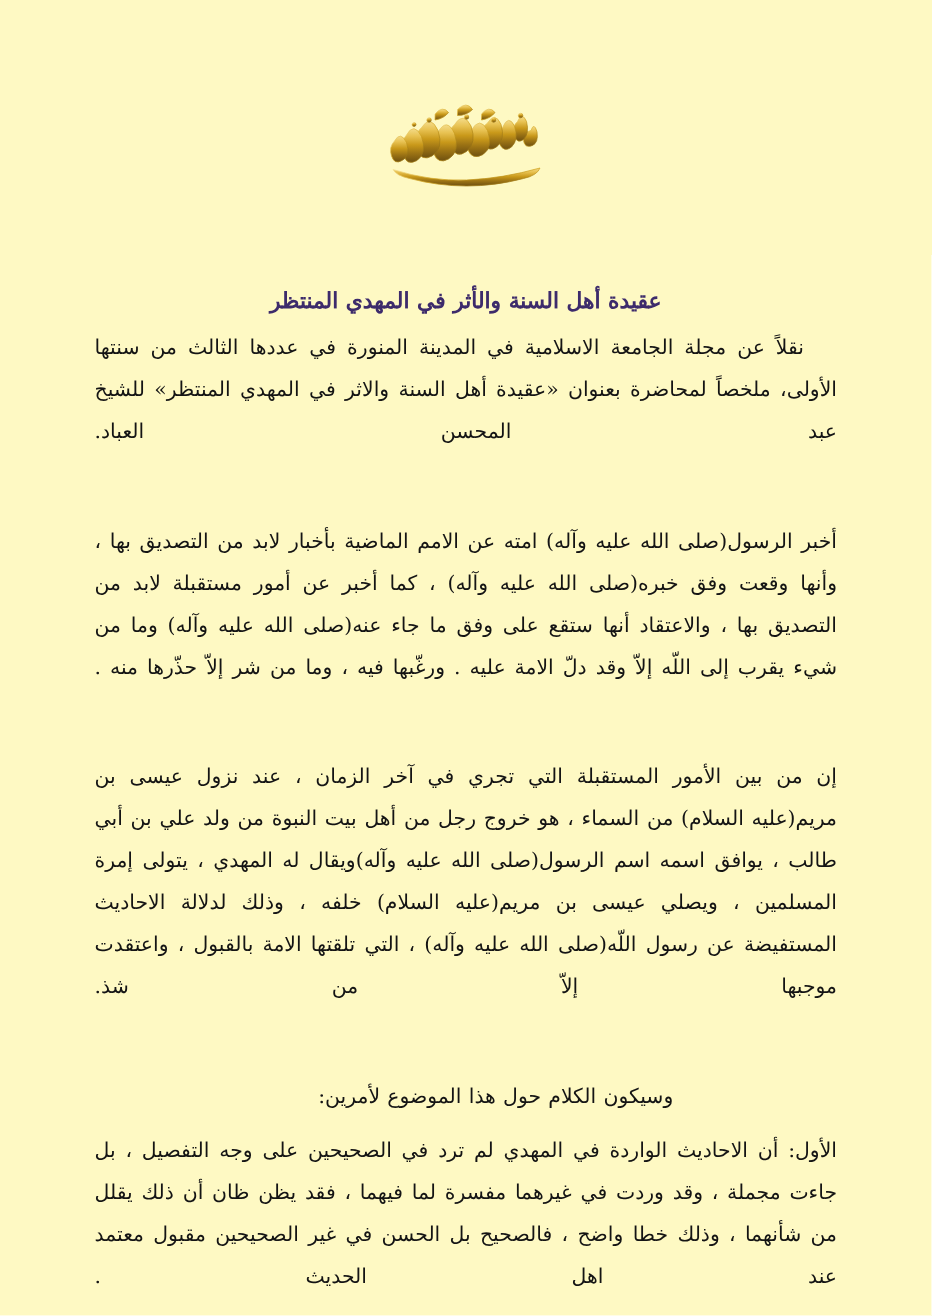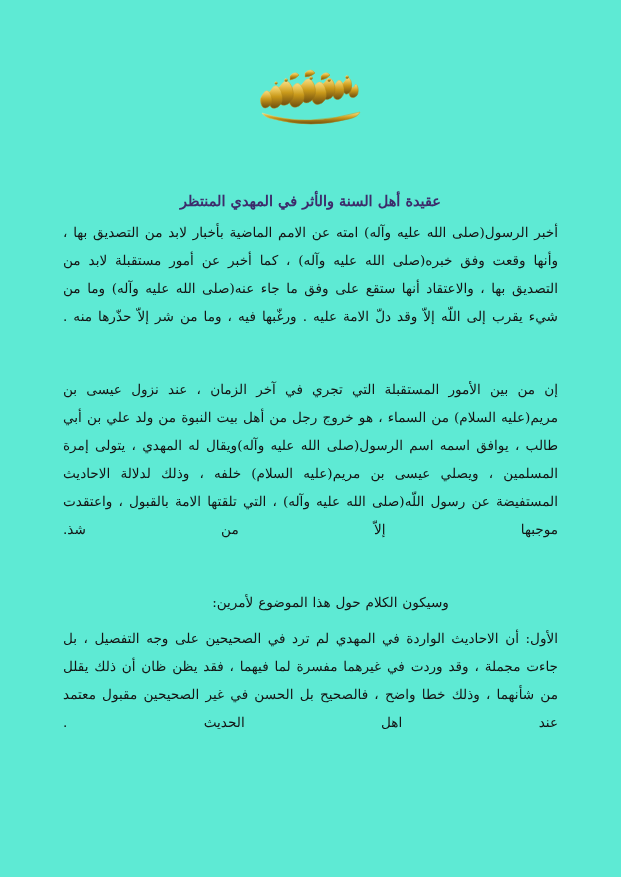--- a/index.html
+++ b/index.html
@@ -13,21 +13,21 @@
     height: 877px;
     position: relative;
     overflow: hidden;
     font-family: "DejaVu Serif", "Liberation Serif", serif;
     color: #1a1a1a;
   }
 
   .page {
     width: 621px;
     height: 877px;
-    background: #5eead4;
+    background: #fef9c3;
     position: relative;
     box-sizing: border-box;
   }
 
   
   .basmala-wrap {
     position: absolute;
     top: 62px;
     left: 0;
     width: 621px;
@@ -144,20 +144,21 @@
         <circle cx="70" cy="13" r="1.5"></circle>
         <circle cx="88" cy="10" r="1.5"></circle>
         <circle cx="17" cy="16" r="1.3"></circle>
       </g>
     </svg>
   </div>
 
   <h1 class="doc-title">عقيدة أهل السنة والأثر في المهدي المنتظر</h1>
 
   <div class="body-text">
+    <p class="para indent-first">نقلاً عن مجلة الجامعة الاسلامية في المدينة المنورة في عددها الثالث من سنتها الأولى، ملخصاً لمحاضرة بعنوان «عقيدة أهل السنة والاثر في المهدي المنتظر» للشيخ عبد المحسن العباد.</p>
 
     <p class="para">أخبر الرسول(صلى الله عليه وآله) امته عن الامم الماضية بأخبار لابد من التصديق بها ، وأنها وقعت وفق خبره(صلى الله عليه وآله) ، كما أخبر عن أمور مستقبلة لابد من التصديق بها ، والاعتقاد أنها ستقع على وفق ما جاء عنه(صلى الله عليه وآله) وما من شيء يقرب إلى اللّه إلاّ وقد دلّ الامة عليه . ورغّبها فيه ، وما من شر إلاّ حذّرها منه .</p>
 
     <p class="para">إن من بين الأمور المستقبلة التي تجري في آخر الزمان ، عند نزول عيسى بن مريم(عليه السلام) من السماء ، هو خروج رجل من أهل بيت النبوة من ولد علي بن أبي طالب ، يوافق اسمه اسم الرسول(صلى الله عليه وآله)ويقال له المهدي ، يتولى إمرة المسلمين ، ويصلي عيسى بن مريم(عليه السلام) خلفه ، وذلك لدلالة الاحاديث المستفيضة عن رسول اللّه(صلى الله عليه وآله) ، التي تلقتها الامة بالقبول ، واعتقدت موجبها إلاّ من شذ.</p>
 
     <p class="para standalone">وسيكون الكلام حول هذا الموضوع لأمرين:</p>
 
     <p class="para">الأول: أن الاحاديث الواردة في المهدي لم ترد في الصحيحين على وجه التفصيل ، بل جاءت مجملة ، وقد وردت في غيرهما مفسرة لما فيهما ، فقد يظن ظان أن ذلك يقلل من شأنهما ، وذلك خطا واضح ، فالصحيح بل الحسن في غير الصحيحين مقبول معتمد عند اهل الحديث .</p>
   </div>
 

